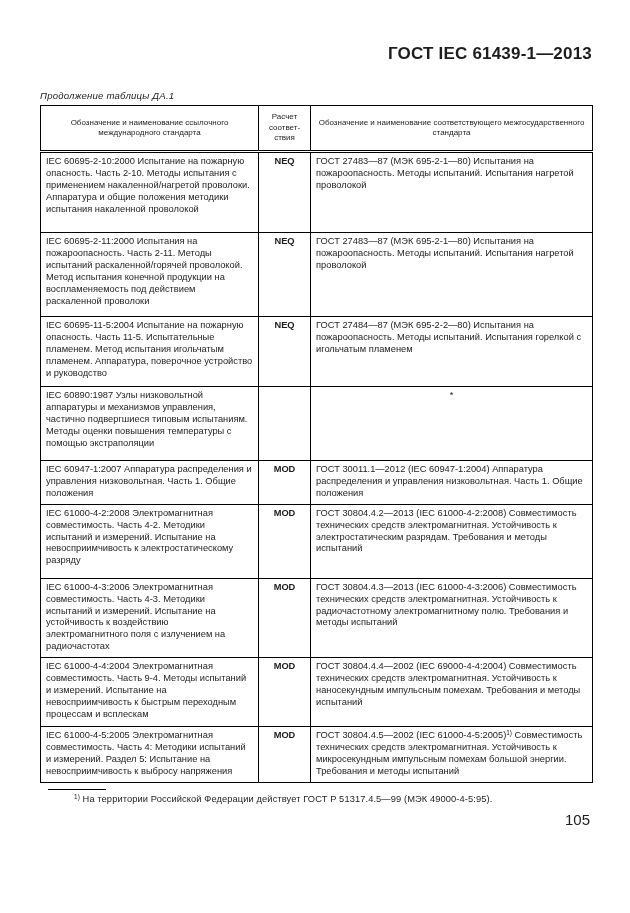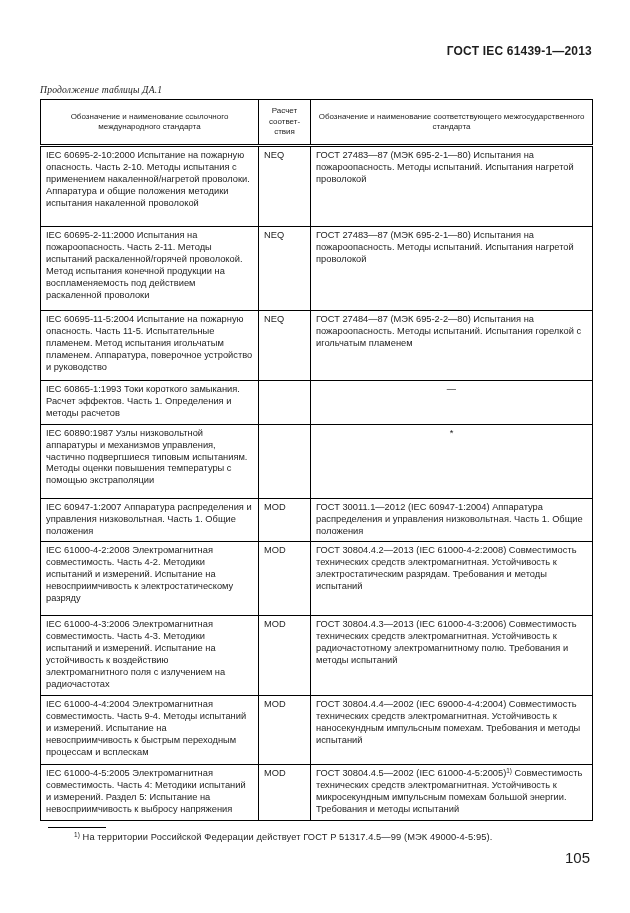--- a/index.html
+++ b/index.html
@@ -14,31 +14,30 @@
     overflow: hidden;
   }
   .content {
     position: absolute;
     left: 40px;
     top: 44px;
     width: 552px;
   }
   .running-header {
     text-align: right;
-    font-size: 12px;
+    font-size: 17px;
     font-weight: bold;
     letter-spacing: 0.2px;
     margin-bottom: 26px;
   }
   .caption {
     font-style: italic;
     font-size: 9.6px;
     margin-bottom: 4px;
     letter-spacing: 0.2px;
-    font-family: Liberation Serif, serif;
   }
   table.std {
     width: 552px;
     border-collapse: collapse;
     table-layout: fixed;
   }
   table.std th, table.std td {
     border: 1px solid #000;
     vertical-align: top;
   }
@@ -53,21 +52,21 @@
     border-bottom: 3px double #000;
   }
   table.std td {
     font-size: 9.3px;
     line-height: 11.9px;
     padding: 3px 5px 4px 5px;
   }
   col.c1 { width: 218px; }
   col.c2 { width: 52px; }
   col.c3 { width: 282px; }
-  td.degree { text-align: left; padding-left: 2px; padding-right: 2px; }
+  td.degree { text-align: center; padding-left: 2px; padding-right: 2px; font-weight: bold; }
   td.center { text-align: center; }
   tr.r1  td { height: 81px; }
   tr.r2  td { height: 84px; }
   tr.r3  td { height: 70px; }
   tr.r4  td { height: 39px; }
   tr.r5  td { height: 74px; }
   tr.r6  td { height: 41px; }
   tr.r7  td { height: 74px; }
   tr.r8  td { height: 69px; }
   tr.r9  td { height: 69px; }
@@ -131,25 +130,20 @@
         <tr class="r2">
           <td>IEC 60695-2-11:2000 Испытания на пожароопасность. Часть 2-11. Методы испытаний раскаленной/горячей проволокой. Метод испытания конечной продукции на воспламеняемость под действием раскаленной проволоки</td>
           <td class="degree">NEQ</td>
           <td>ГОСТ 27483—87 (МЭК 695-2-1—80) Испытания на пожароопасность. Методы испытаний. Испытания нагретой проволокой</td>
         </tr>
         <tr class="r3">
           <td>IEC 60695-11-5:2004 Испытание на пожарную опасность. Часть 11-5. Испытательные пламенем. Метод испытания игольчатым пламенем. Аппаратура, поверочное устройство и руководство</td>
           <td class="degree">NEQ</td>
           <td>ГОСТ 27484—87 (МЭК 695-2-2—80)  Испытания на пожароопасность. Методы испытаний. Испытания горелкой с игольчатым пламенем</td>
         </tr>
-        <tr class="r4">
-          <td>IEC 60865-1:1993 Токи короткого замыкания. Расчет эффектов. Часть 1. Определения и методы расчетов</td>
-          <td class="degree"></td>
-          <td class="center">—</td>
-        </tr>
         <tr class="r5">
           <td>IEC 60890:1987 Узлы низковольтной аппаратуры и механизмов управления, частично подвергшиеся типовым испытаниям. Методы оценки повышения температуры с помощью экстраполяции</td>
           <td class="degree"></td>
           <td class="center">*</td>
         </tr>
         <tr class="r6">
           <td>IEC 60947-1:2007 Аппаратура распределения и управления низковольтная. Часть 1. Общие положения</td>
           <td class="degree">MOD</td>
           <td>ГОСТ 30011.1—2012 (IEC 60947-1:2004) Аппаратура распределения и управления низковольтная. Часть 1. Общие положения</td>
         </tr>

